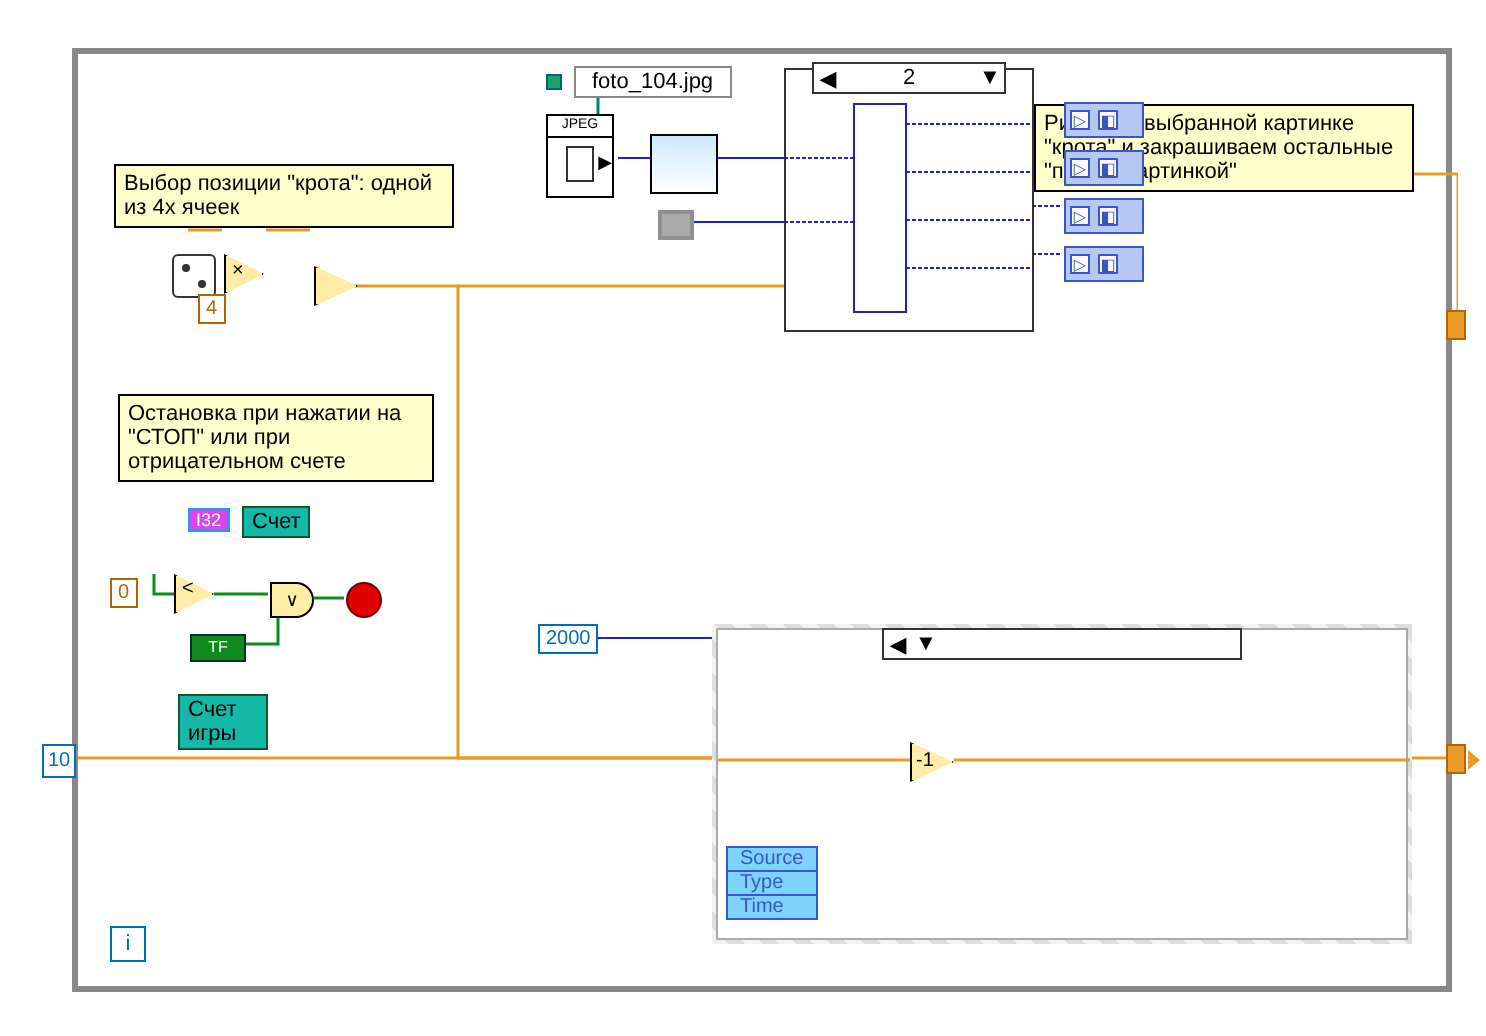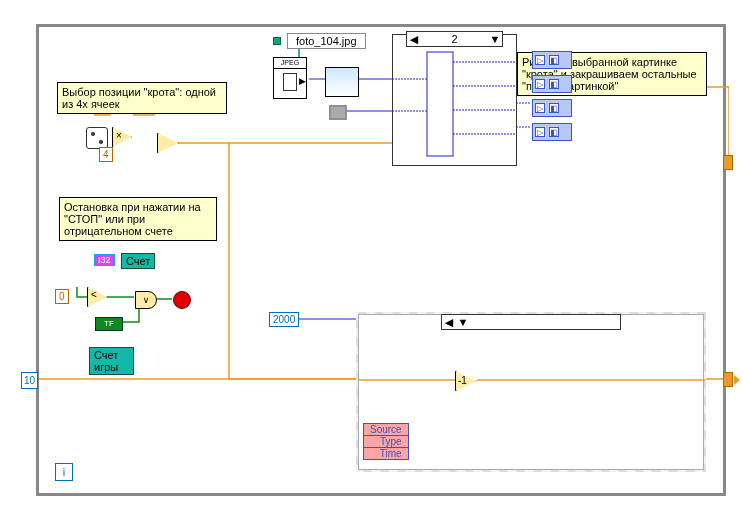--- a/index.html
+++ b/index.html
@@ -304,22 +304,21 @@
     position: absolute;
     left: 4px;
     top: 108px;
     border: 1px solid #3a55c8;
     font-size: 10px;
   }
   .event-fields div {
     border-bottom: 1px solid #3a55c8;
     padding: 0 6px;
     color: #3a55c8;
-    background: #fca5a5;
-    text-align: right;
+    background: #7dd3fc;
   }
   .event-fields div:last-child { border-bottom: none; }
   
   .i32 {
     position: absolute;
     background: #d946ef;
     color: #fff;
     font-size: 9px;
     padding: 0 3px;
     border: 1px solid #0ea5e9;

